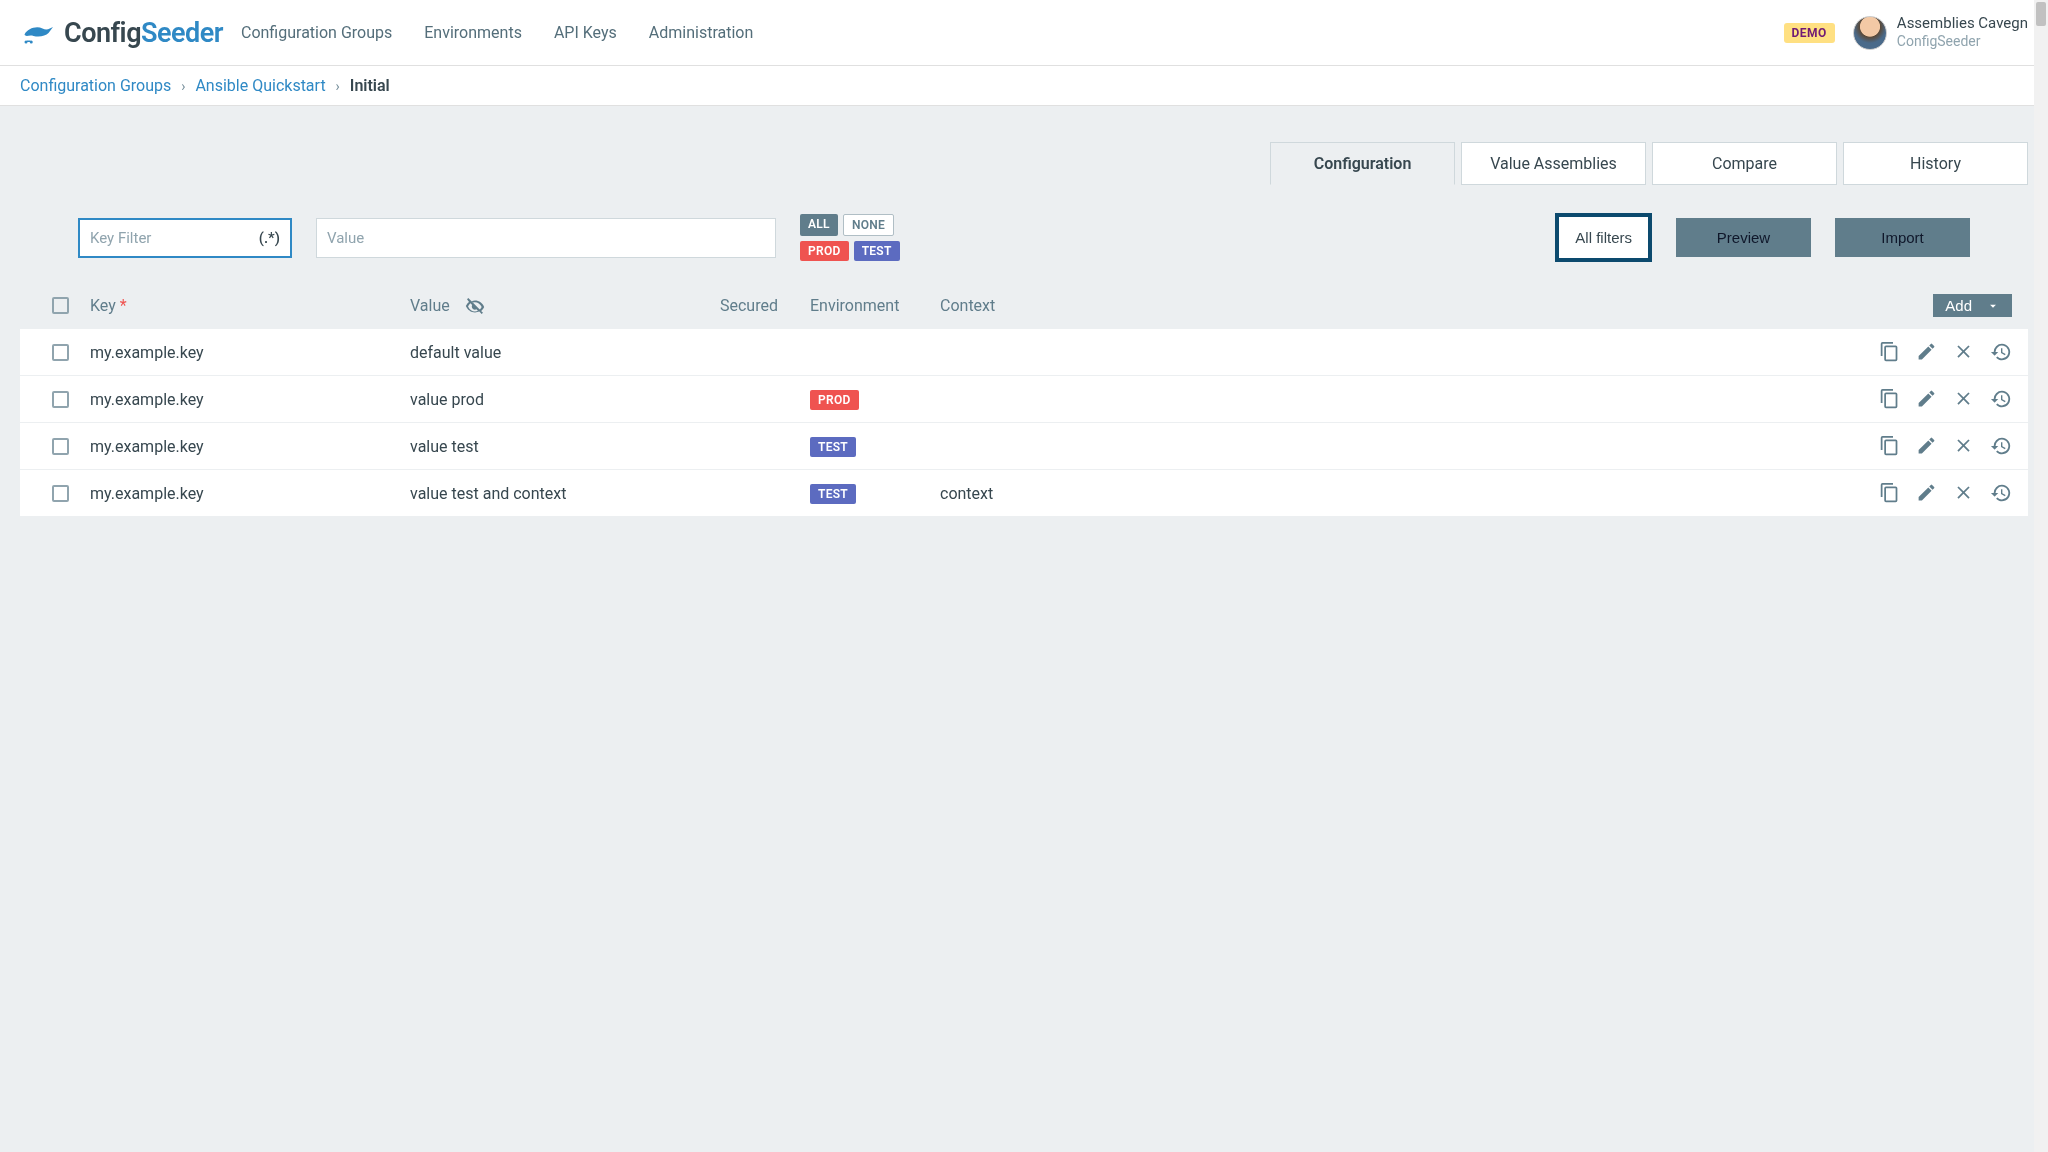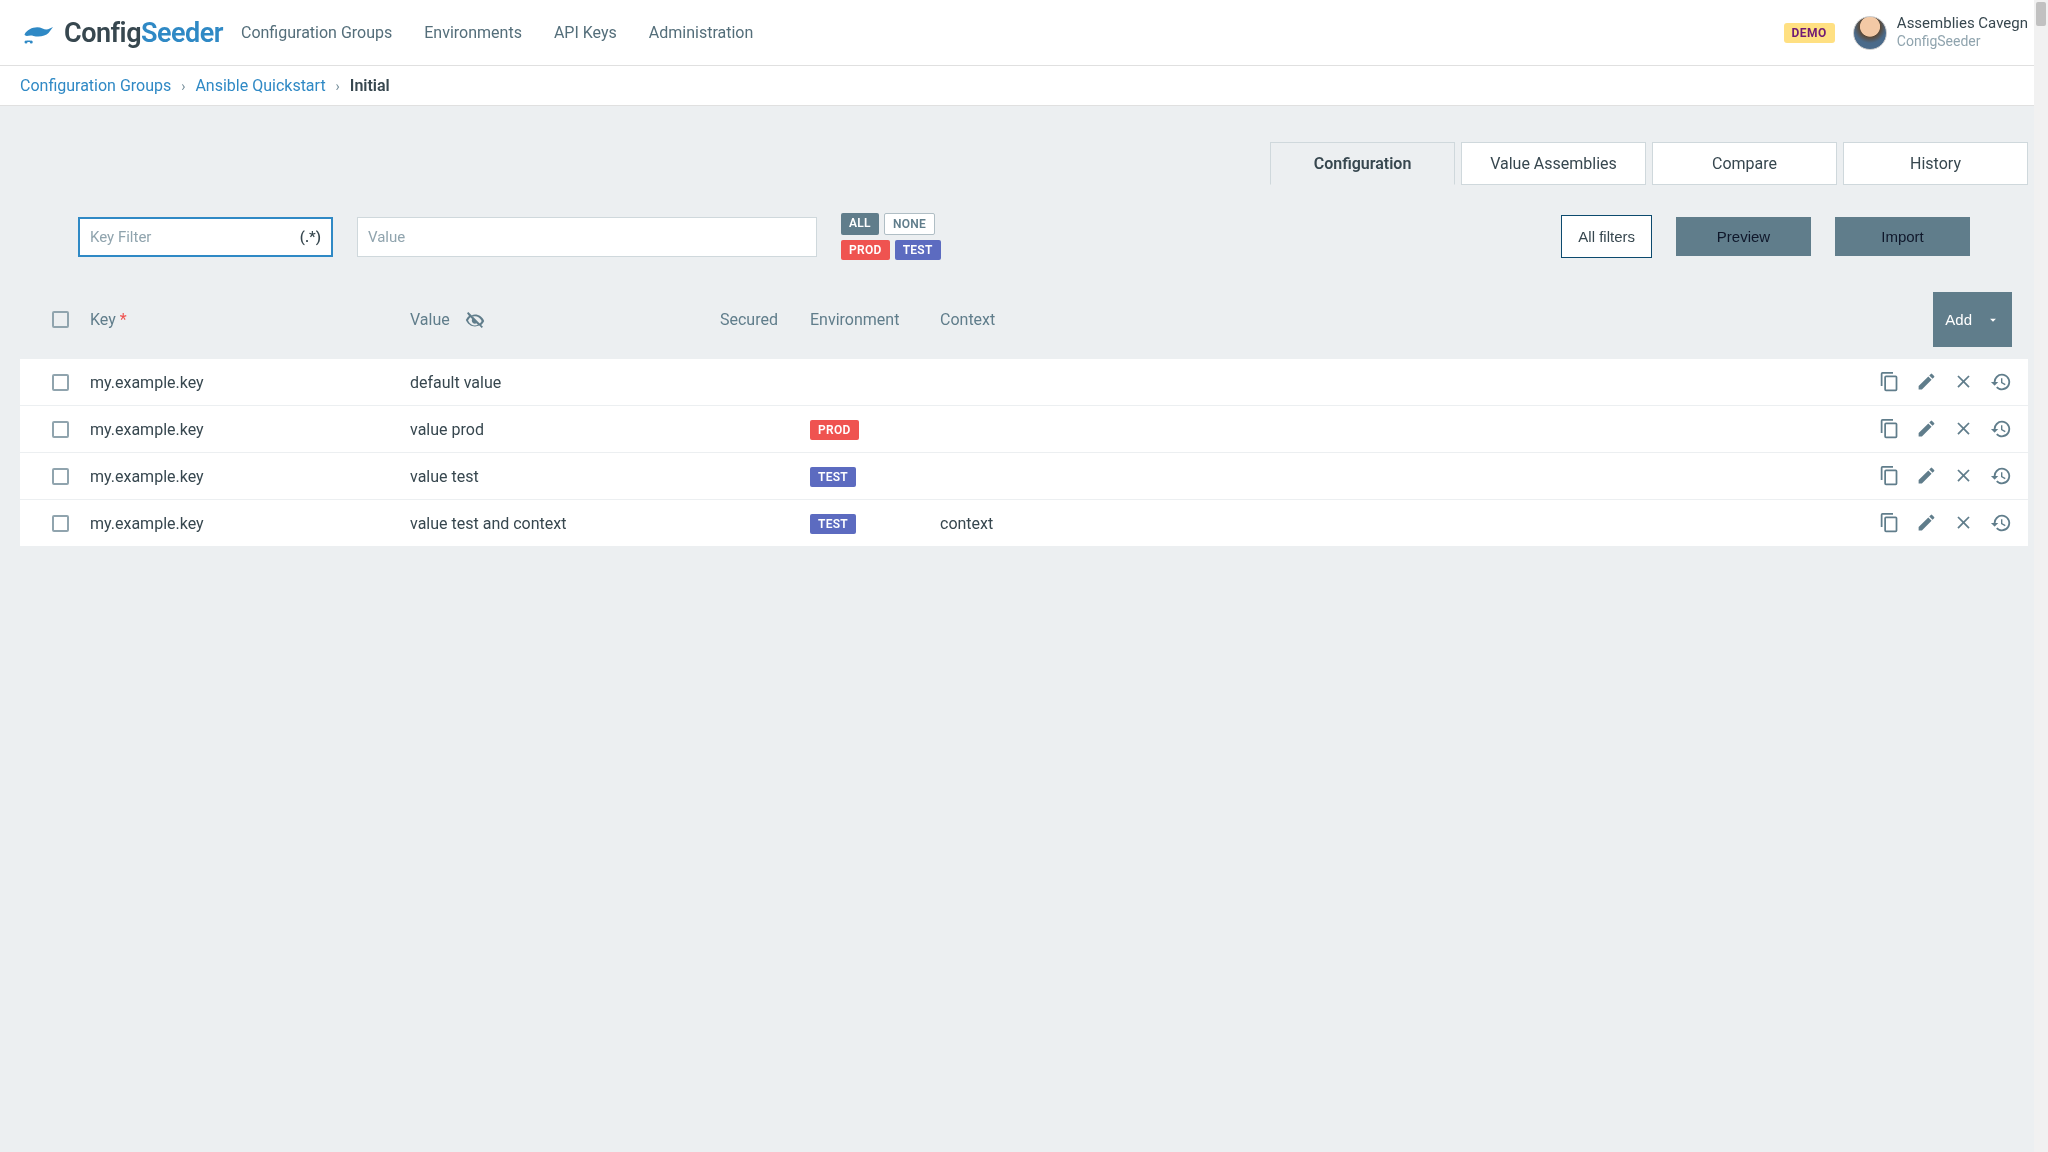--- a/index.html
+++ b/index.html
@@ -111,21 +111,21 @@
     margin: 0 20px 20px 20px;
     background: #eceff1;
   }
   .filter-row {
     display: flex;
     align-items: center;
     gap: 24px;
     padding: 28px 58px 20px 58px;
   }
   .key-filter {
-    width: 255px;
+    width: 214px;
     height: 40px;
     border: 2px solid #2f89c5;
     background: #fff;
     display: flex;
     align-items: center;
     padding: 0 10px;
     justify-content: space-between;
     color: #90a4ae;
   }
   .key-filter .regex { color: #37474f; font-weight: 500; font-size: 15px; }
@@ -152,21 +152,21 @@
     border-radius: 2px;
     color: #fff;
     letter-spacing: 0.3px;
   }
   .chip.all { background: #607d8b; }
   .chip.none { background: #fff; color: #607d8b; border: 1px solid #b0bec5; }
   .chip.prod { background: #ef5350; }
   .chip.test { background: #5c6bc0; }
   .allfilters-btn {
     background: #fff;
-    border: 1px solid #0c4a6e;
+    border: 4px solid #0c4a6e;
     padding: 12px 16px;
     font-size: 15px;
     color: #37474f;
     cursor: pointer;
     margin-left: auto;
   }
   .action-btn {
     background: #607d8b;
     color: #0f172a;
     border: none;
@@ -203,21 +203,21 @@
     border: 2px solid #90a4ae;
     border-radius: 2px;
     cursor: pointer;
   }
   .th-value { display:flex; align-items:center; gap:14px; }
   .hide-icon { color: #607d8b; }
   .add-btn {
     background: #607d8b;
     color: #fff;
     border: none;
-    padding: 19px 12px;
+    padding: 3px 12px;
     font-size: 15px;
     cursor: pointer;
     display: inline-flex;
     align-items: center;
     gap: 14px;
   }
   .actions-cell {
     display: flex;
     gap: 16px;
     justify-content: flex-end;

